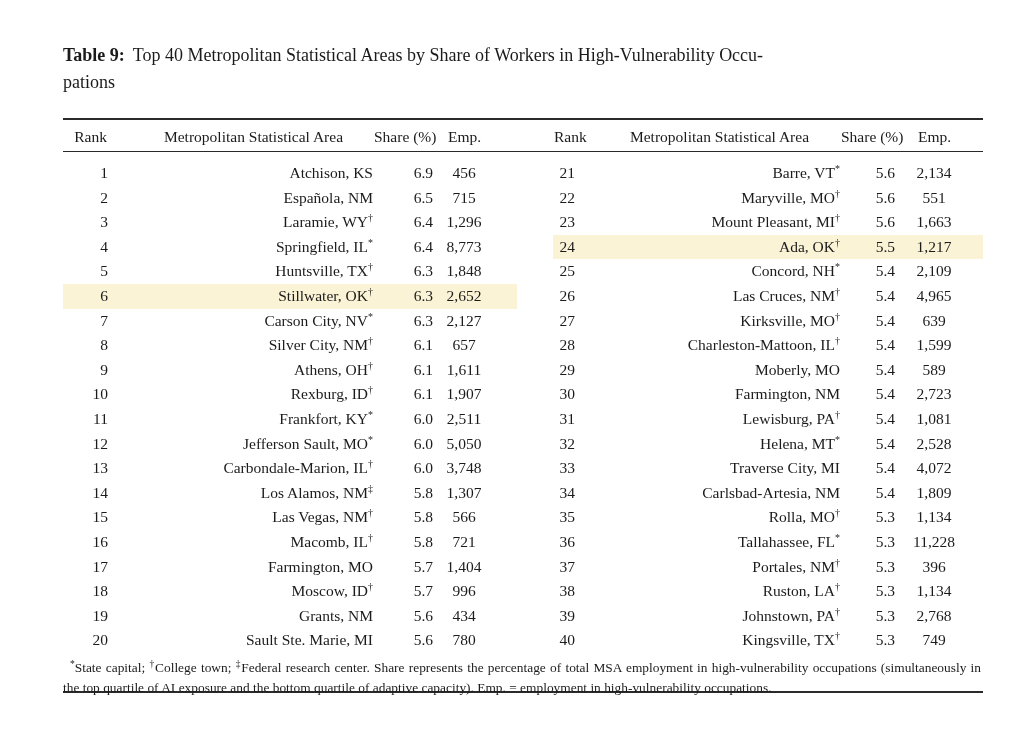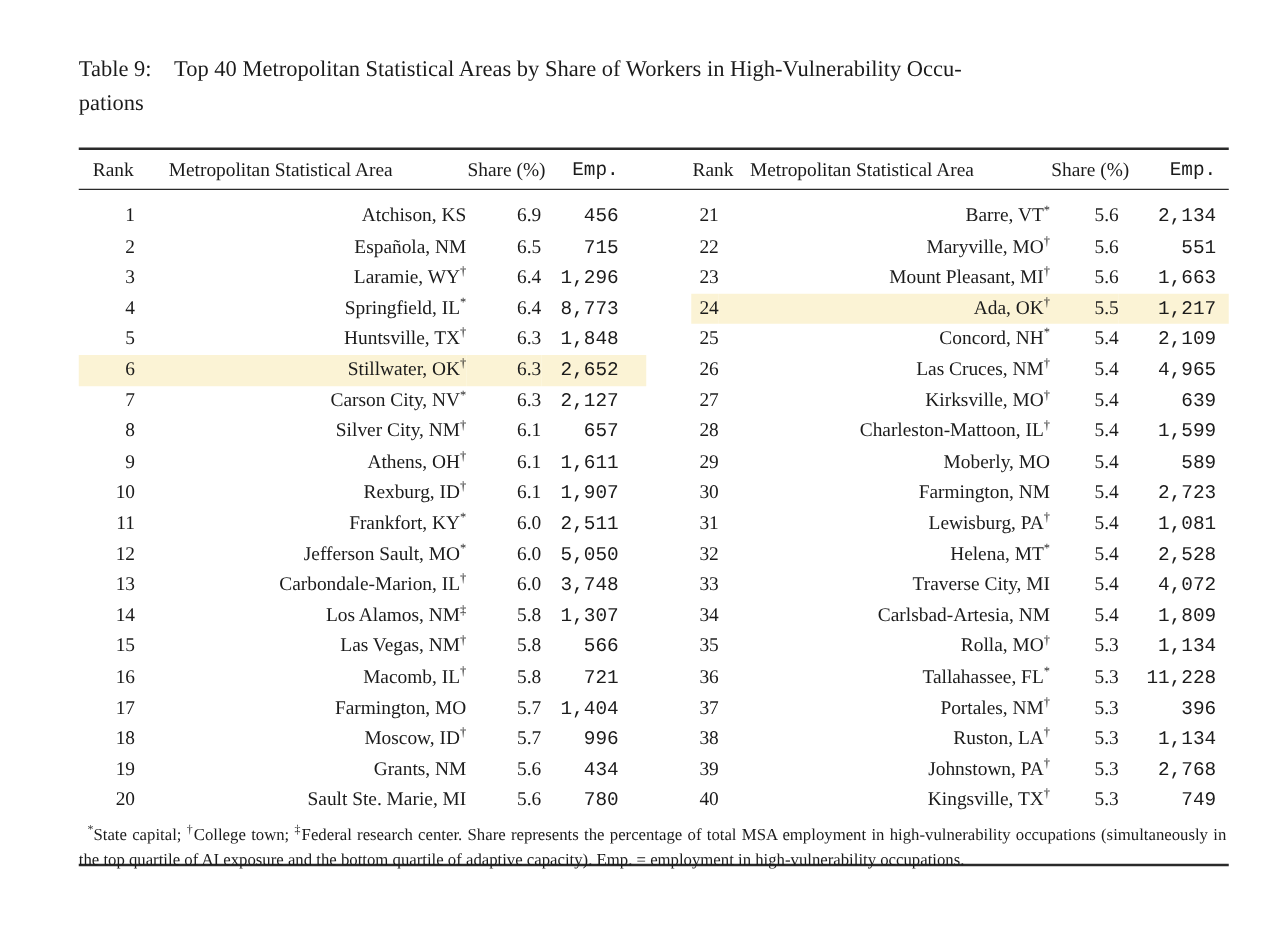--- a/index.html
+++ b/index.html
@@ -10,21 +10,21 @@
     font-family: "Liberation Serif", "DejaVu Serif", serif;
     color: #1b1b1b;
     overflow: hidden;
   }
   
   .caption {
     position: absolute;
     left: 63px; top: 42px; width: 910px;
     font-size: 18px; line-height: 27px;
   }
-  .caption-label { font-weight: normal; margin-right: 18px; }
+  .caption-label { font-weight: bold; margin-right: 8px; }
   .caption-text { white-space: pre-line; }
   
   .table-wrap {
     position: absolute;
     left: 63px; top: 118px; width: 920px; height: 575px;
   }
   .rule { position: absolute; left: 0; right: 0; background: #2a2a2a; }
   .rule-top { top: 0; height: 2px; }
   .rule-mid { top: 33px; height: 1.4px; }
   .rule-bottom { bottom: 0; height: 2px; }
@@ -40,26 +40,26 @@
     vertical-align: top; line-height: 31px;
     overflow: visible; white-space: nowrap;
   }
   td {
     height: 24.6px; line-height: 24.6px;
     padding: 0; white-space: nowrap; overflow: visible;
   }
   .c-rank  { text-align: right; }
   .c-msa   { text-align: right; }
   .c-share { text-align: right; }
-  .c-emp   { text-align: right; font-family: Liberation Mono, monospace; }
+  .c-emp   { text-align: center; }
   .t-left  .c-msa { padding-left: 27px; }
   .t-right .c-msa { padding-left: 25px; }
   .t-left  td.c-emp, .t-left  th.c-emp { padding-right: 22px; }
   .t-right td.c-emp, .t-right th.c-emp { padding-right: 10px; }
-  th.c-msa { text-align: left; }
+  th.c-msa { text-align: center; }
   tr.hl td { background: var(--hl, #fbf3d5); }
   sup.mark {
     font-size: 10px; line-height: 0;
     vertical-align: super; letter-spacing: 0;
   }
   
   .footnote {
     position: absolute;
     left: 63px; top: 658px; width: 918px;
     font-size: 13.4px; line-height: 19.5px;

